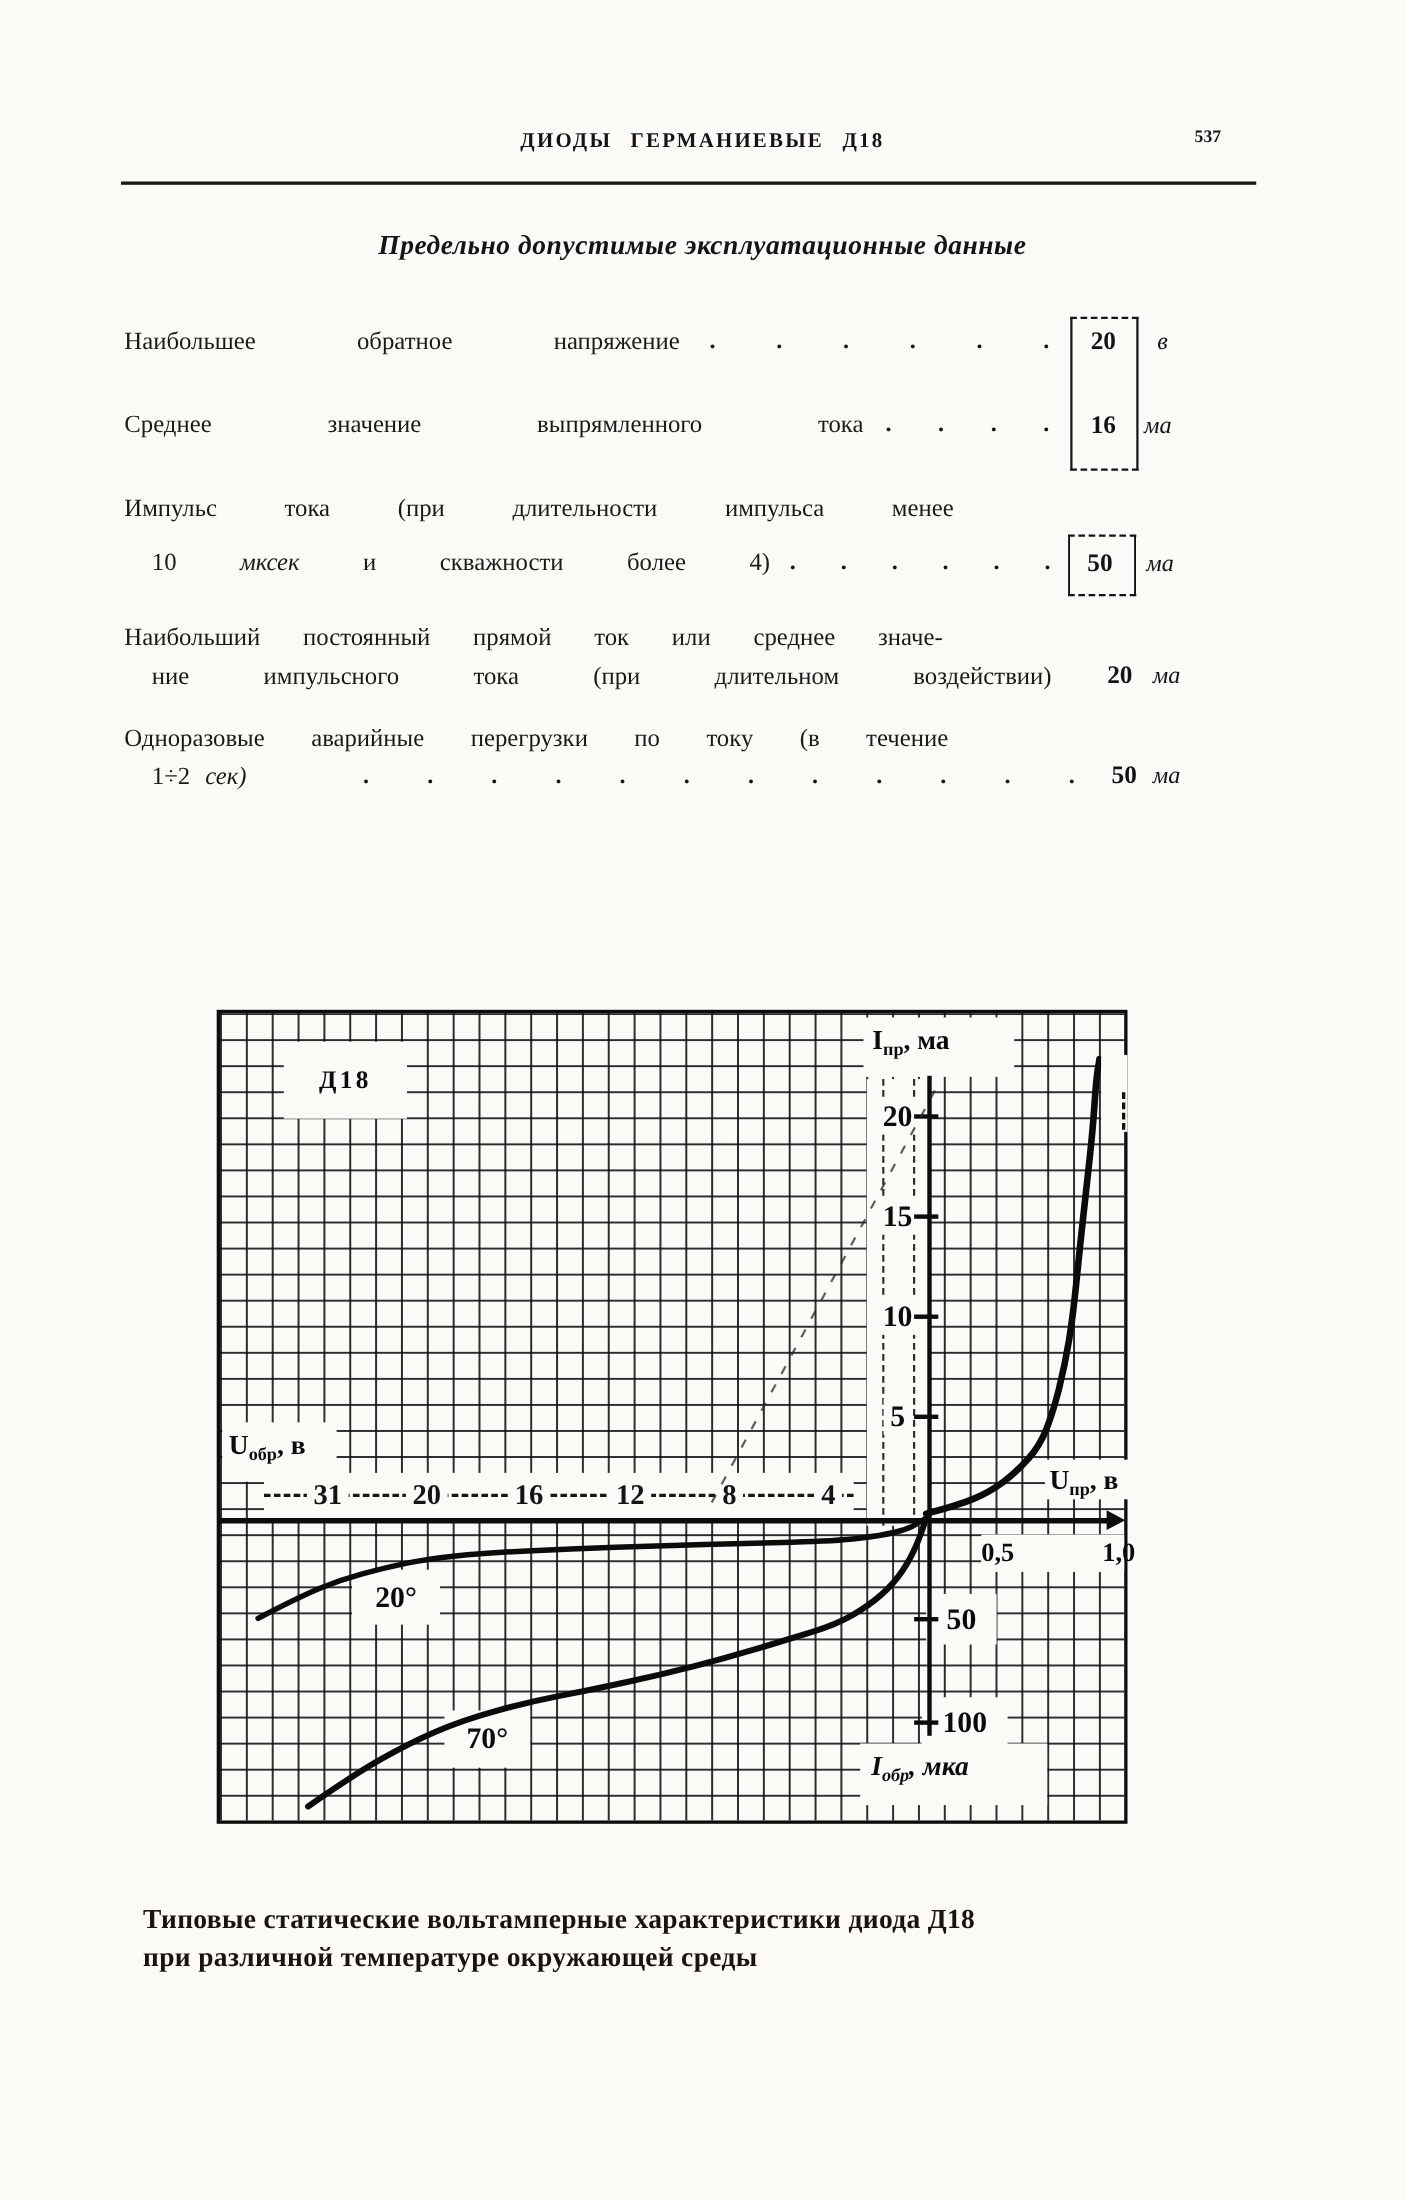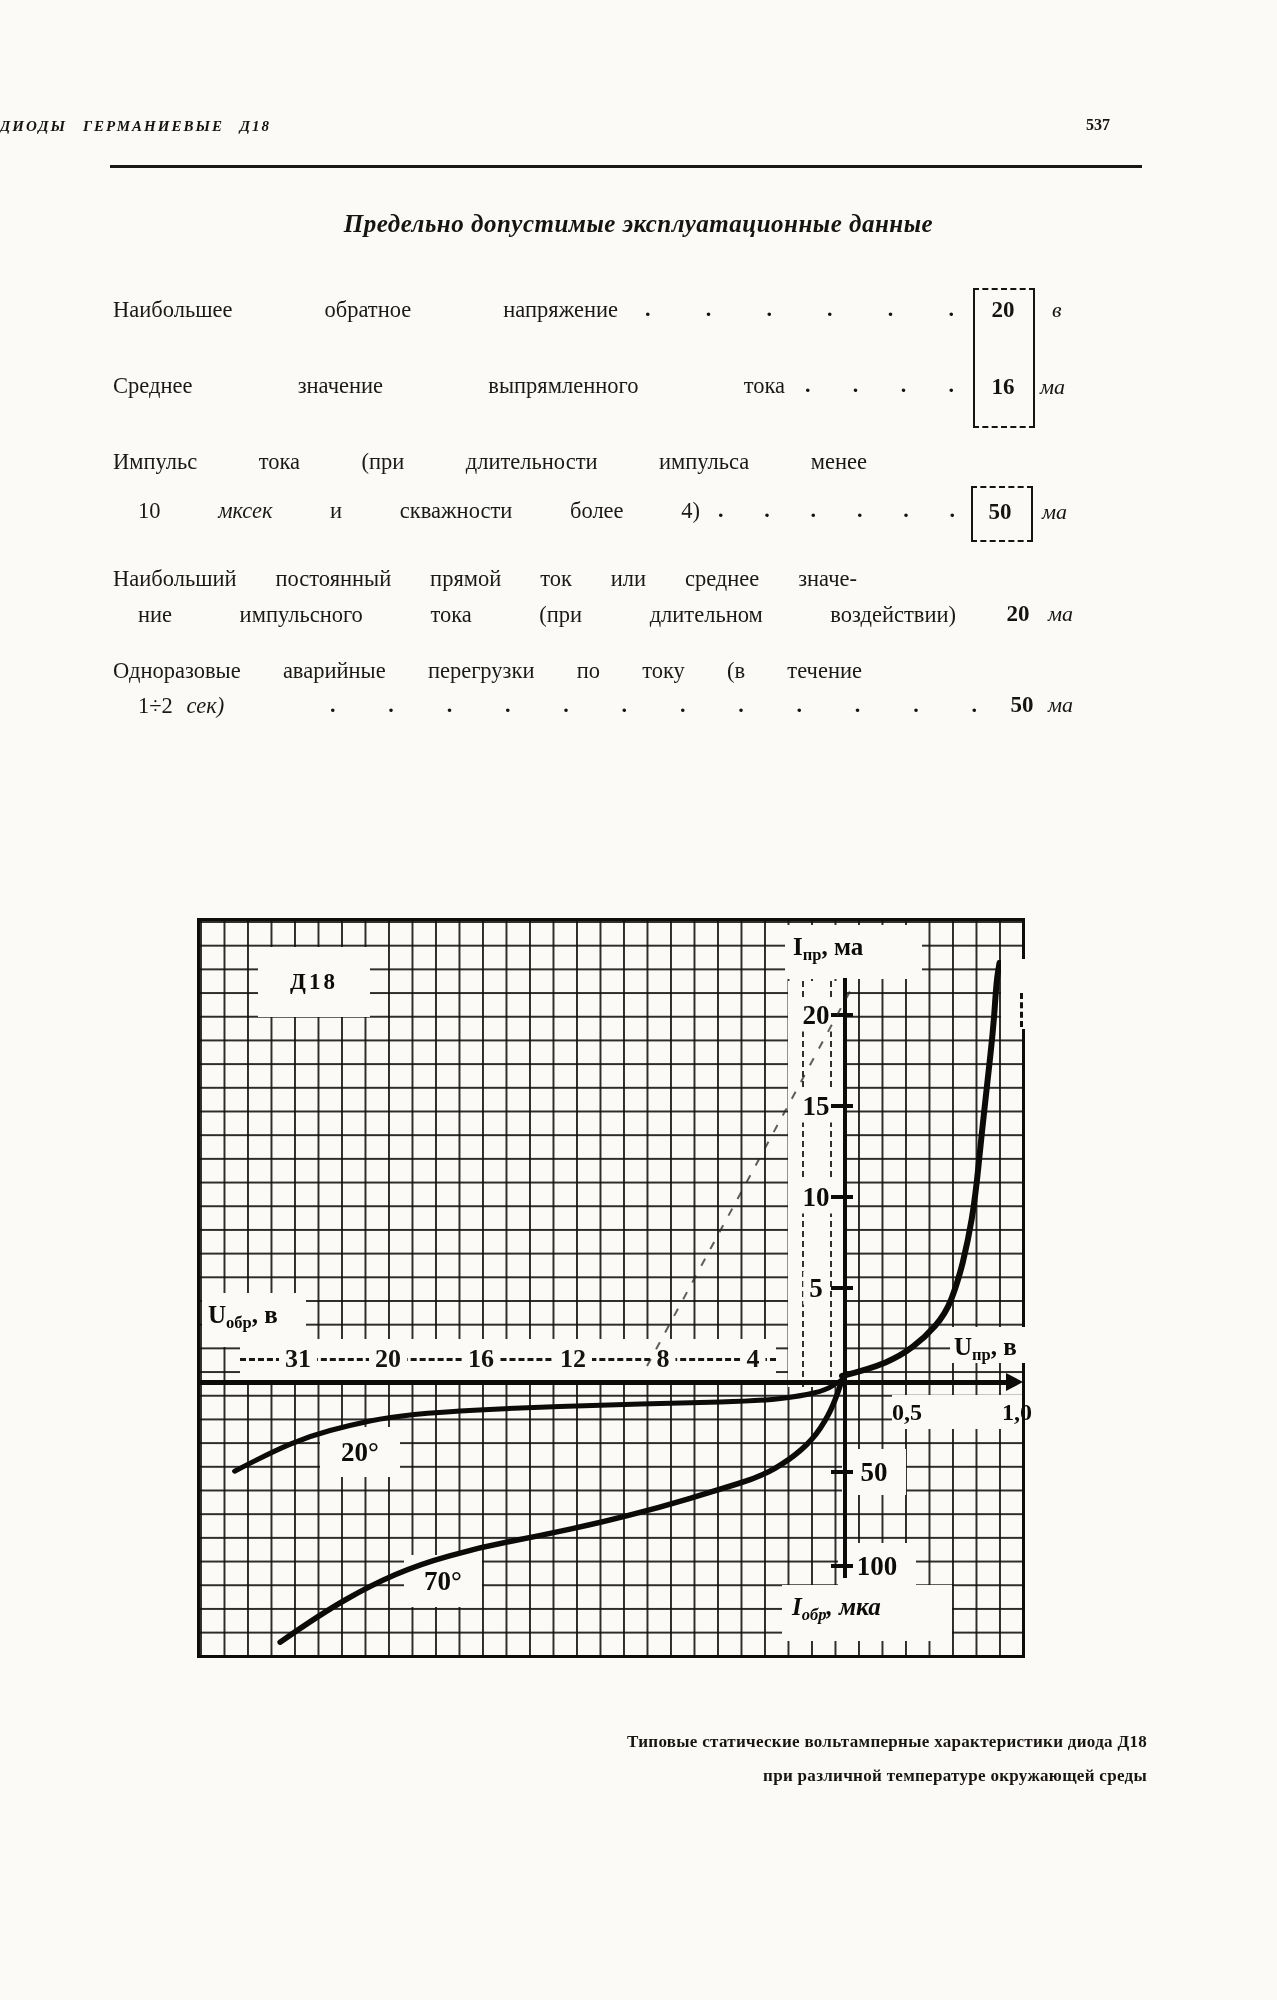--- a/index.html
+++ b/index.html
@@ -29,26 +29,26 @@
     background-size:23.5px 23.7px;
   }
   .band{position:absolute;background:var(--paper);}
   .cnum{font-weight:bold;font-size:27px;color:#0d0c0b;}
   .axlbl{font-weight:bold;font-size:25px;color:#0d0c0b;white-space:nowrap;}
   .axlbl sub{font-size:0.66em;vertical-align:-0.3em;margin-top:28px;}
   .tick{position:absolute;background:#0d0c0b;}
   .dashv{position:absolute;top:0;bottom:0;width:0;border-left:2px dashed #33302c;}
   .xnum{position:absolute;transform:translateX(-50%);background:var(--paper);padding:0 6px;font-weight:bold;font-size:26px;}
   .ynum{position:absolute;left:50%;transform:translate(-50%,-50%);background:var(--paper);padding:1px 6px;}
-  .caption{font-size:17px;font-weight:bold;text-align:right;letter-spacing:.3px;color:#181511;}
+  .caption{font-size:25px;font-weight:bold;text-align:left;letter-spacing:.3px;color:#181511;}
 </style>
 </head>
 <body>
 
-<div class="a b" style="left:0;right:0;top:118px;text-align:left;font-size:15px;letter-spacing:2px;word-spacing:10px;font-style:italic;">ДИОДЫ ГЕРМАНИЕВЫЕ Д18</div>
+<div class="a b" style="left:0;right:0;top:118px;text-align:center;font-size:19px;letter-spacing:2px;word-spacing:10px;">ДИОДЫ ГЕРМАНИЕВЫЕ Д18</div>
 <div class="a b" style="left:1086px;top:116px;font-size:16px;">537</div>
 <div class="a" style="left:110px;top:165px;width:1032px;height:3px;background:#1a1815;"></div>
 
 <div class="a b i" style="left:0;right:0;top:210px;text-align:center;font-size:25px;letter-spacing:.5px;">Предельно допустимые эксплуатационные данные</div>
 
 <div>
   <div class="a spec just" style="left:113px;top:296px;width:505px;">Наибольшее обратное напряжение</div>
   <div class="a leader" style="left:645px;top:296px;width:310px;">. . . . . .</div>
   <div class="a val" style="left:975px;top:297px;width:56px;">20</div>
   <div class="a unit" style="left:1052px;top:297px;">в</div>

